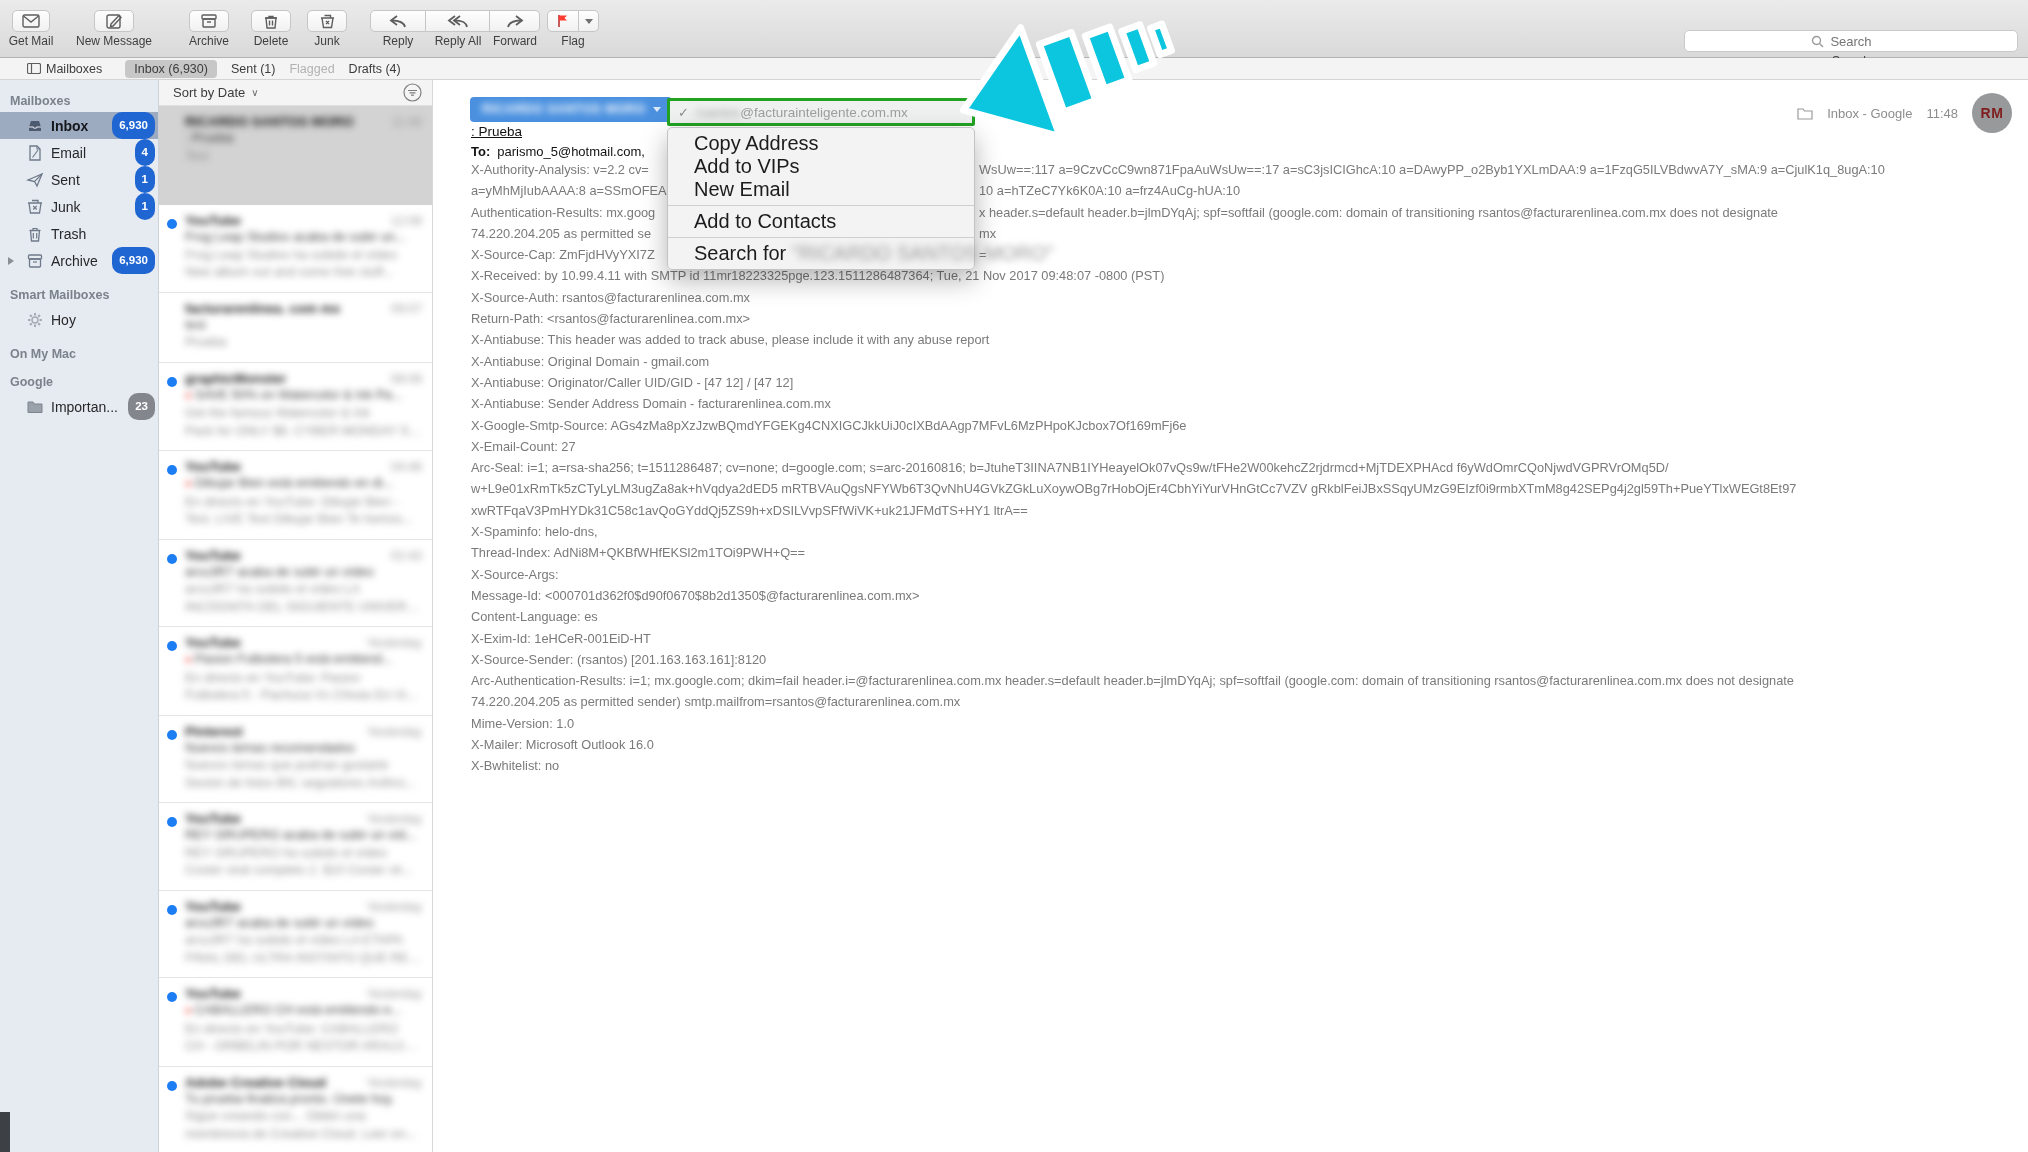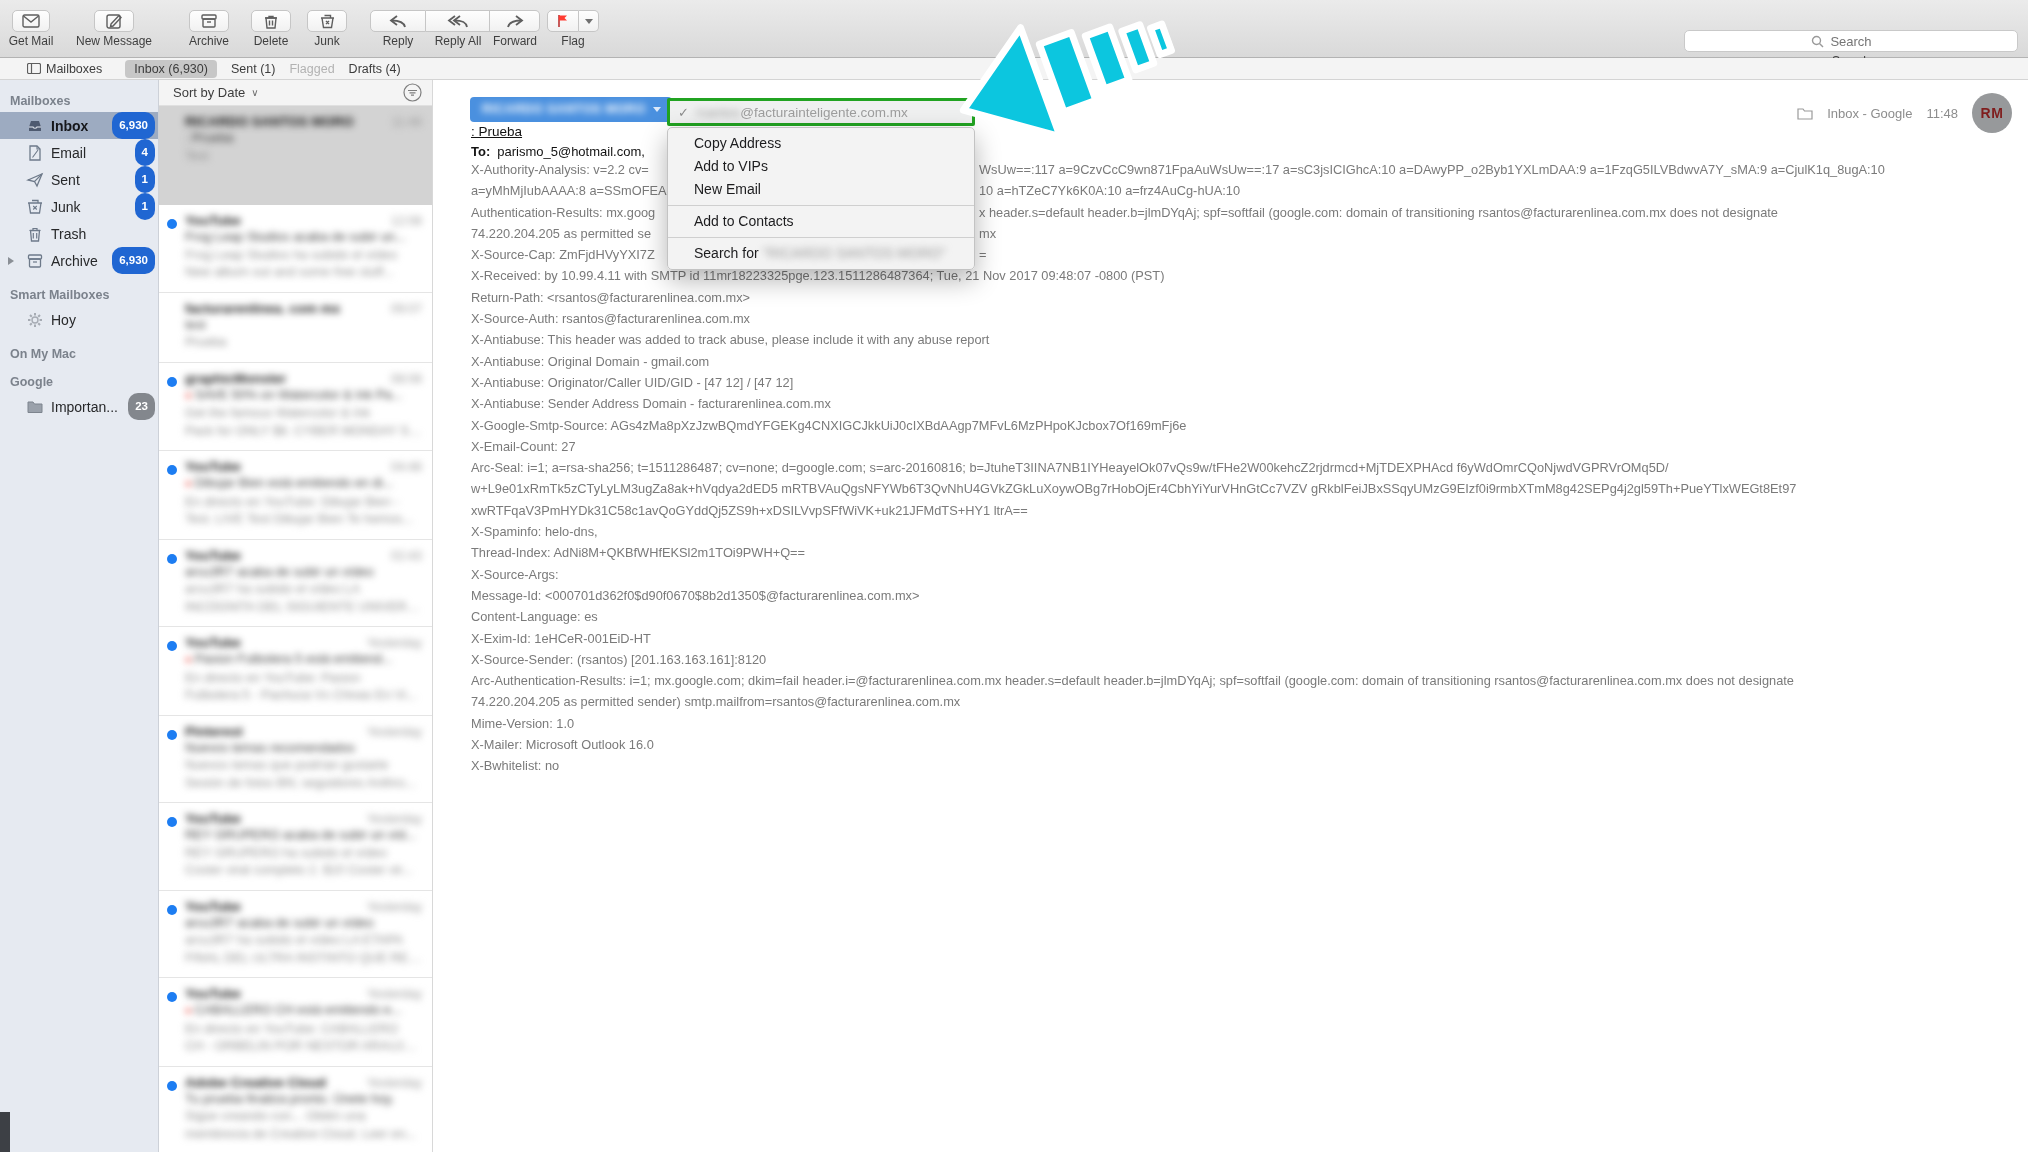--- a/index.html
+++ b/index.html
@@ -89,21 +89,21 @@
     font-size:13px; color:#8d8d8d; }
   .avatar { width:40px; height:40px; border-radius:20px; background:#97999b; color:#7f1d1d;
     display:flex; align-items:center; justify-content:center; font-size:14px; font-weight:bold; letter-spacing:.5px; }
 
   
   .ctx { position:absolute; left:667px; top:98px; width:308px; z-index:40; }
   .ctx-address { height:28px; background:#eff0f0; border:3px solid #21a321; border-radius:2px;
     display:flex; align-items:center; padding:0 8px; font-size:13.5px; color:#9c9c9c; white-space:nowrap; overflow:hidden; }
   .ctx-address .chk { color:#8a8a8a; margin-right:7px; font-size:13px; }
   .ctx-panel { margin-top:1px; background:rgba(243,243,243,.98); border:1px solid #c3c3c3; border-radius:5px;
-    box-shadow:0 10px 26px rgba(0,0,0,.3); padding:4px 0; font-size:14px; color:#1c1c1e; }
+    box-shadow:0 10px 26px rgba(0,0,0,.3); padding:4px 0; font-size:20px; color:#1c1c1e; }
   .ctx-item { padding:2px 12px 2px 26px; line-height:19px; white-space:nowrap; }
   .ctx-sep { border-top:1px solid #cfcfcf; margin:4px 0; }
   .ctx-name { color:#9a9a9a; }
 
   
   .arrow { position:absolute; left:958px; top:36px; z-index:50; transform:rotate(-20deg); transform-origin:12px 75px; }
 </style>
 </head>
 <body>
 
@@ -452,22 +452,22 @@
     <div class="subject">: Prueba</div>
     <div class="toline"><b>To:</b><span>parismo_5@hotmail.com,</span></div>
 
     <div class="hdrs">
       <div class="hline"><span>X-Authority-Analysis: v=2.2 cv=</span><span class="rpart">WsUw==:117 a=9CzvCcC9wn871FpaAuWsUw==:17 a=sC3jsICIGhcA:10 a=DAwyPP_o2Byb1YXLmDAA:9 a=1FzqG5ILVBdwvA7Y_sMA:9 a=CjulK1q_8ugA:10</span></div>
       <div class="hline"><span>a=yMhMjIubAAAA:8 a=SSmOFEA</span><span class="rpart">10 a=hTZeC7Yk6K0A:10 a=frz4AuCg-hUA:10</span></div>
       <div class="hline"><span>Authentication-Results: mx.goog</span><span class="rpart">x header.s=default header.b=jlmDYqAj; spf=softfail (google.com: domain of transitioning rsantos@facturarenlinea.com.mx does not designate</span></div>
       <div class="hline"><span>74.220.204.205 as permitted se</span><span class="rpart">mx</span></div>
       <div class="hline"><span>X-Source-Cap: ZmFjdHVyYXI7Z</span><span class="rpart">=</span></div>
       <div class="hline">X-Received: by 10.99.4.11 with SMTP id 11mr18223325pge.123.1511286487364; Tue, 21 Nov 2017 09:48:07 -0800 (PST)</div>
+      <div class="hline">X-Source-Auth: rsantos@facturarenlinea.com.mx</div>
       <div class="hline">Return-Path: &lt;rsantos@facturarenlinea.com.mx&gt;</div>
-      <div class="hline">X-Source-Auth: rsantos@facturarenlinea.com.mx</div>
       <div class="hline">X-Antiabuse: This header was added to track abuse, please include it with any abuse report</div>
       <div class="hline">X-Antiabuse: Original Domain - gmail.com</div>
       <div class="hline">X-Antiabuse: Originator/Caller UID/GID - [47 12] / [47 12]</div>
       <div class="hline">X-Antiabuse: Sender Address Domain - facturarenlinea.com.mx</div>
       <div class="hline">X-Google-Smtp-Source: AGs4zMa8pXzJzwBQmdYFGEKg4CNXIGCJkkUiJ0cIXBdAAgp7MFvL6MzPHpoKJcbox7Of169mFj6e</div>
       <div class="hline">X-Email-Count: 27</div>
       <div class="hline">Arc-Seal: i=1; a=rsa-sha256; t=1511286487; cv=none; d=google.com; s=arc-20160816; b=JtuheT3IINA7NB1IYHeayelOk07vQs9w/tFHe2W00kehcZ2rjdrmcd+MjTDEXPHAcd f6yWdOmrCQoNjwdVGPRVrOMq5D/</div>
       <div class="hline">w+L9e01xRmTk5zCTyLyLM3ugZa8ak+hVqdya2dED5 mRTBVAuQgsNFYWb6T3QvNhU4GVkZGkLuXoywOBg7rHobOjEr4CbhYiYurVHnGtCc7VZV gRkblFeiJBxSSqyUMzG9EIzf0i9rmbXTmM8g42SEPg4j2gl59Th+PueYTlxWEGt8Et97</div>
       <div class="hline">xwRTFqaV3PmHYDk31C58c1avQoGYddQj5ZS9h+xDSILVvpSFfWiVK+uk21JFMdTS+HY1 ltrA==</div>
       <div class="hline">X-Spaminfo: helo-dns,</div>

